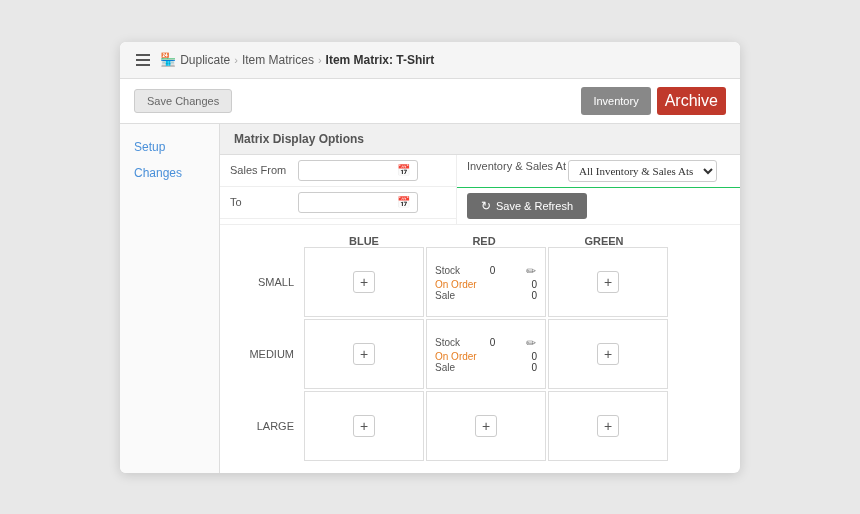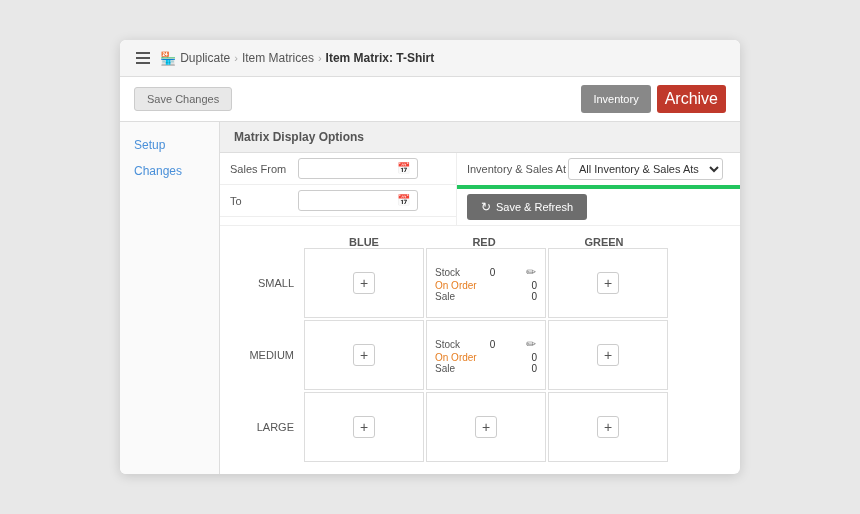--- a/index.html
+++ b/index.html
@@ -127,20 +127,21 @@
       color: #555;
     }
     .sales-at-select {
       border: 1px solid #ccc;
       border-radius: 3px;
       padding: 3px 6px;
       font-size: 11px;
       background: #fff;
       color: #333;
       cursor: pointer;
+      font-family: Liberation Serif, serif;
     }
     .save-refresh-btn {
       background: #6d6d6d;
       border: none;
       border-radius: 3px;
       padding: 6px 14px;
       font-size: 11px;
       color: #fff;
       cursor: pointer;
       display: flex;
@@ -246,24 +247,23 @@
       height: 22px;
       display: flex;
       align-items: center;
       justify-content: center;
       cursor: pointer;
       font-size: 14px;
       color: #555;
     }
     .header-actions-row {
       display: flex;
-      align-items: center;
       gap: 2px;
       padding: 5px 10px;
-      border-bottom: 4px solid #22c55e;
+      border-bottom: 1px solid #22c55e;
     }
     .sales-from-row {
       display: flex;
       align-items: center;
       padding: 5px 10px;
       border-bottom: 1px solid #eee;
       gap: 8px;
     }
   </style>
 </head>

